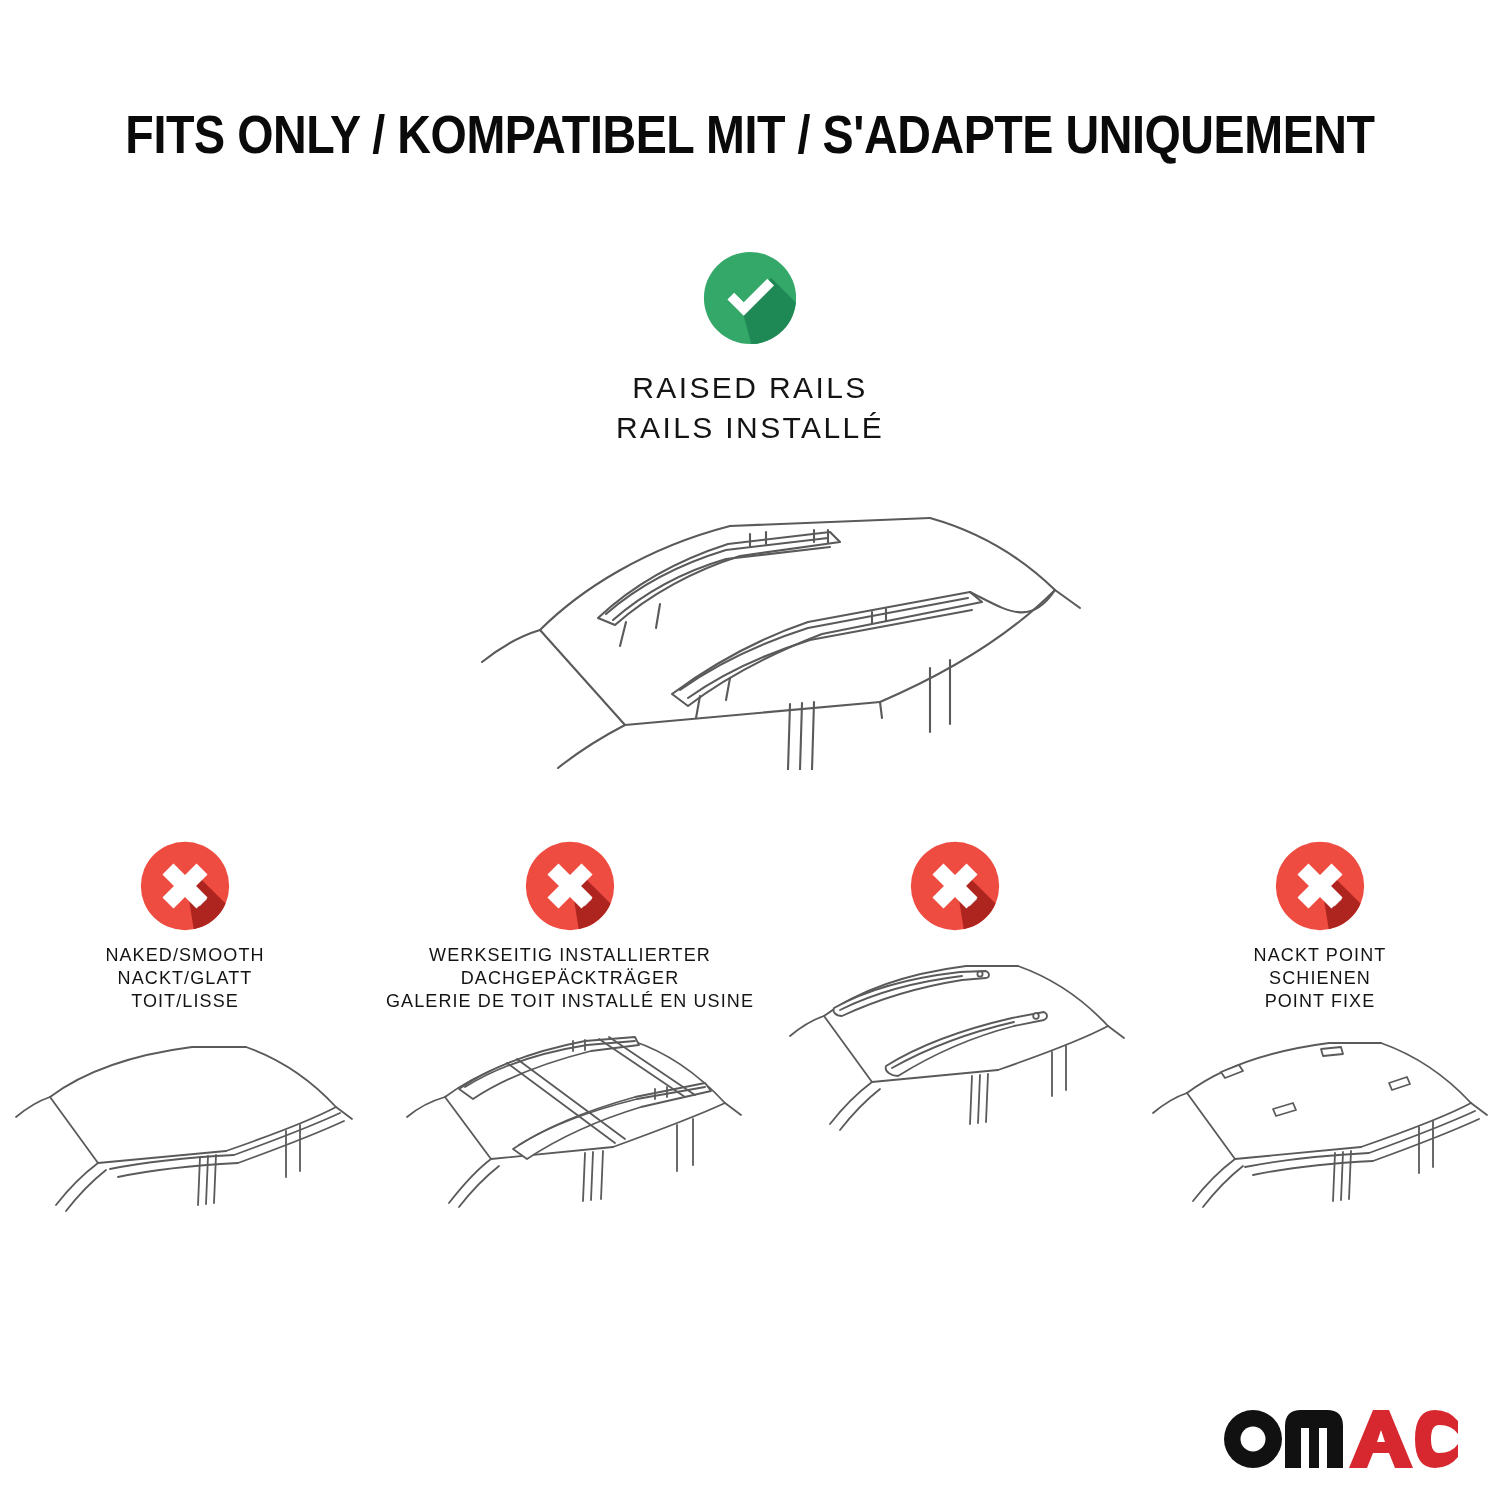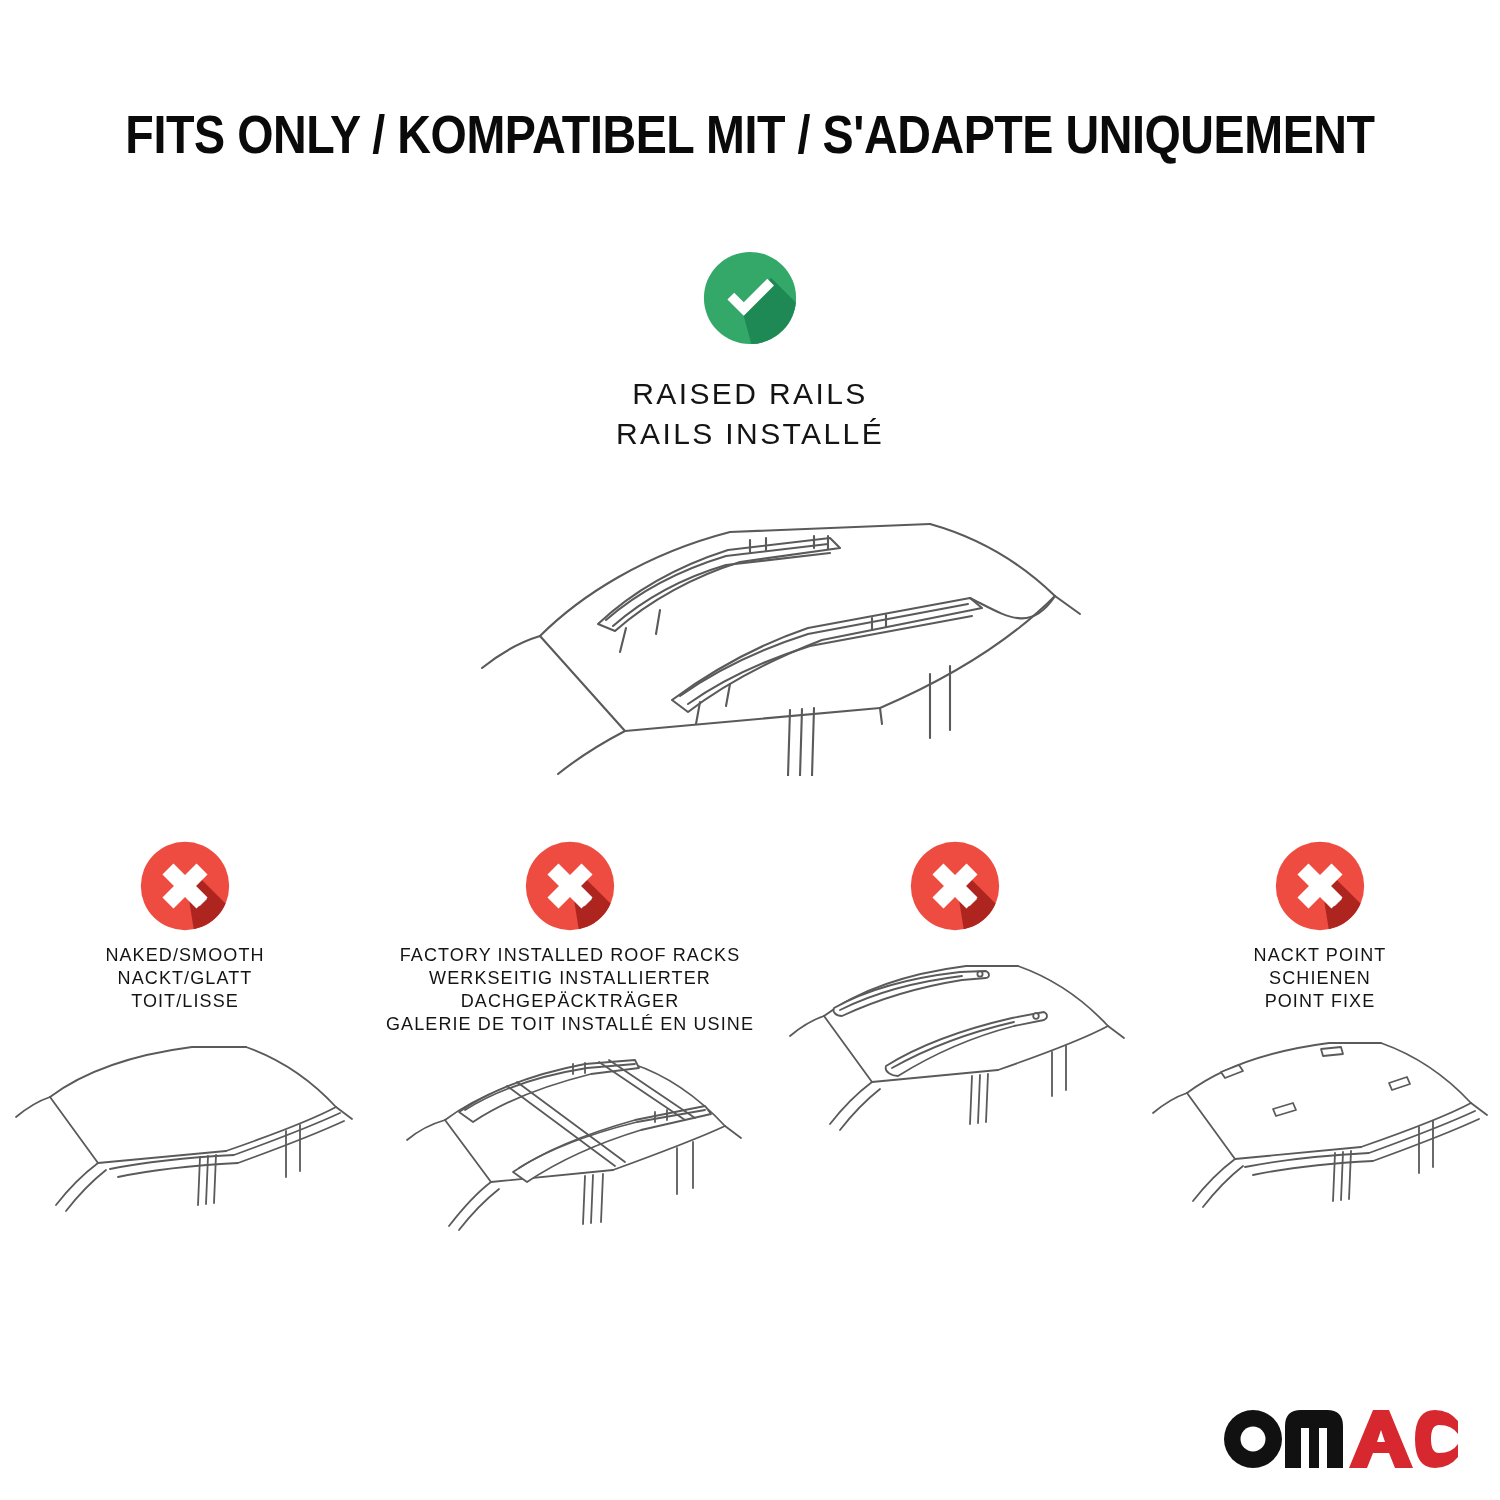--- a/index.html
+++ b/index.html
@@ -42,21 +42,21 @@
     display: flex;
     flex-direction: column;
     align-items: center;
   }
   .badge {
     width: 96px;
     height: 96px;
     display: block;
   }
   .hero-label {
-    margin-top: 28px;
+    margin-top: 22px;
     text-align: center;
     font-size: 30px;
     line-height: 1.33;
     letter-spacing: 2.4px;
     color: #141414;
     font-weight: 400;
   }
   .hero-art {
     margin-top: 22px;
     width: 680px;
@@ -232,21 +232,20 @@
       <g clip-path="url(#clipX2)">
         <path d="M50 38 L63 38 L100 75 L100 100 L60 100 Z" fill="#AE2520"></path>
       </g>
       <g clip-path="url(#clipX2)">
         <path d="M50 40 L62 52 L74 64 L66 72 L50 56 Z" fill="#DADDDE"></path>
       </g>
       <path d="M37.5 25.5 L50 38 L62.5 25.5 L74.5 37.5 L62 50 L74.5 62.5 L62.5 74.5 L50 62 L37.5 74.5 L25.5 62.5 L38 50 L25.5 37.5 Z" fill="#FFFFFF"></path>
     </svg>
 
     <div class="cell-label">
-      <div>FACTORY INSTALLED ROOF RACKS</div>
       <div>WERKSEITIG INSTALLIERTER</div>
       <div>DACHGEPÄCKTRÄGER</div>
       <div>GALERIE DE TOIT INSTALLÉ EN USINE</div>
     </div>
 
     <svg class="cell-art" viewBox="0 0 370 215">
       <g fill="none" stroke="#5A5A5A" stroke-width="1.8" stroke-linecap="round" stroke-linejoin="round">
 
         <path d="M60 70 C92 46 140 26 200 16 L248 14"></path>
         <path d="M248 14 C284 26 314 48 340 76"></path>

